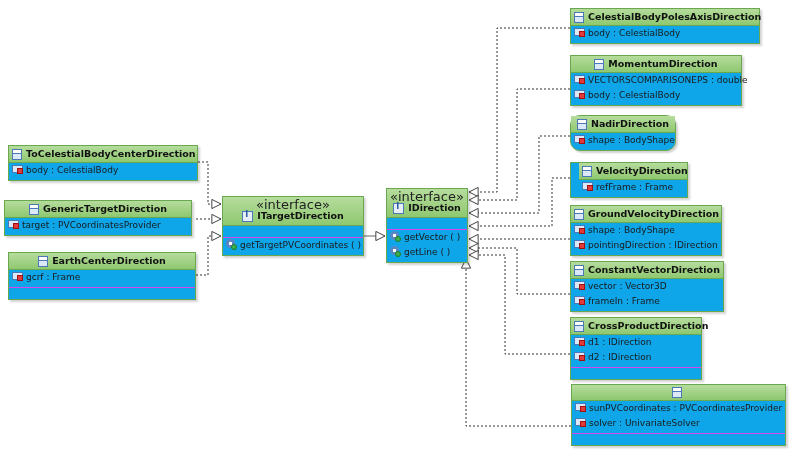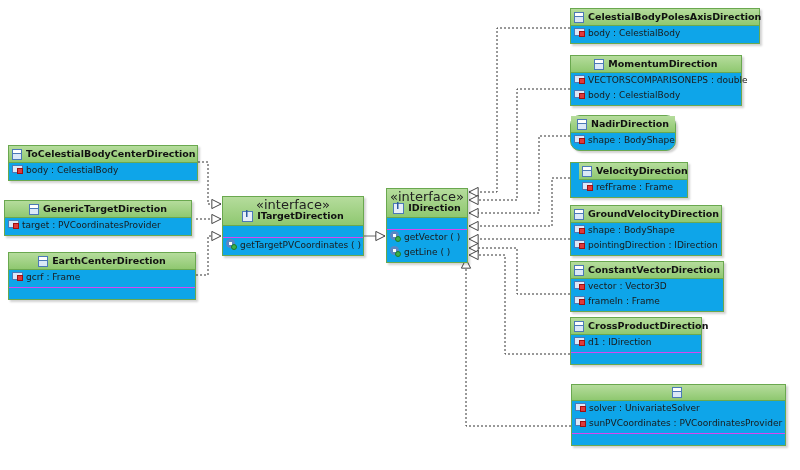--- a/index.html
+++ b/index.html
@@ -196,30 +196,34 @@
   </div>
 </div>
 
 <div class="box" style="left:570px;top:317px;width:132px;">
   <div class="hdr"><span class="cls-icon"></span><span class="name">CrossProductDirection</span></div>
   <div class="comp">
     <div class="row">
         <span class="fld-icon"></span>
         <span class="txt">d1 : IDirection</span>
       </div>
+    <div class="row">
+        <span class="fld-icon"></span>
+        <span class="txt">d2 : IDirection</span>
+      </div>
   </div>
   <div class="comp" style="height:9px;"></div>
 </div>
 
 <div class="box" style="left:571px;top:384px;width:215px;">
   <div class="hdr"><span class="cls-icon"></span></div>
   <div class="comp">
     <div class="row">
         <span class="fld-icon"></span>
+        <span class="txt">sunPVCoordinates : PVCoordinatesProvider</span>
+      </div>
+    <div class="row">
+        <span class="fld-icon"></span>
         <span class="txt">solver : UnivariateSolver</span>
       </div>
-    <div class="row">
-        <span class="fld-icon"></span>
-        <span class="txt">sunPVCoordinates : PVCoordinatesProvider</span>
-      </div>
   </div>
   <div class="comp" style="height:9px;"></div>
 </div>
 
 </body></html>

